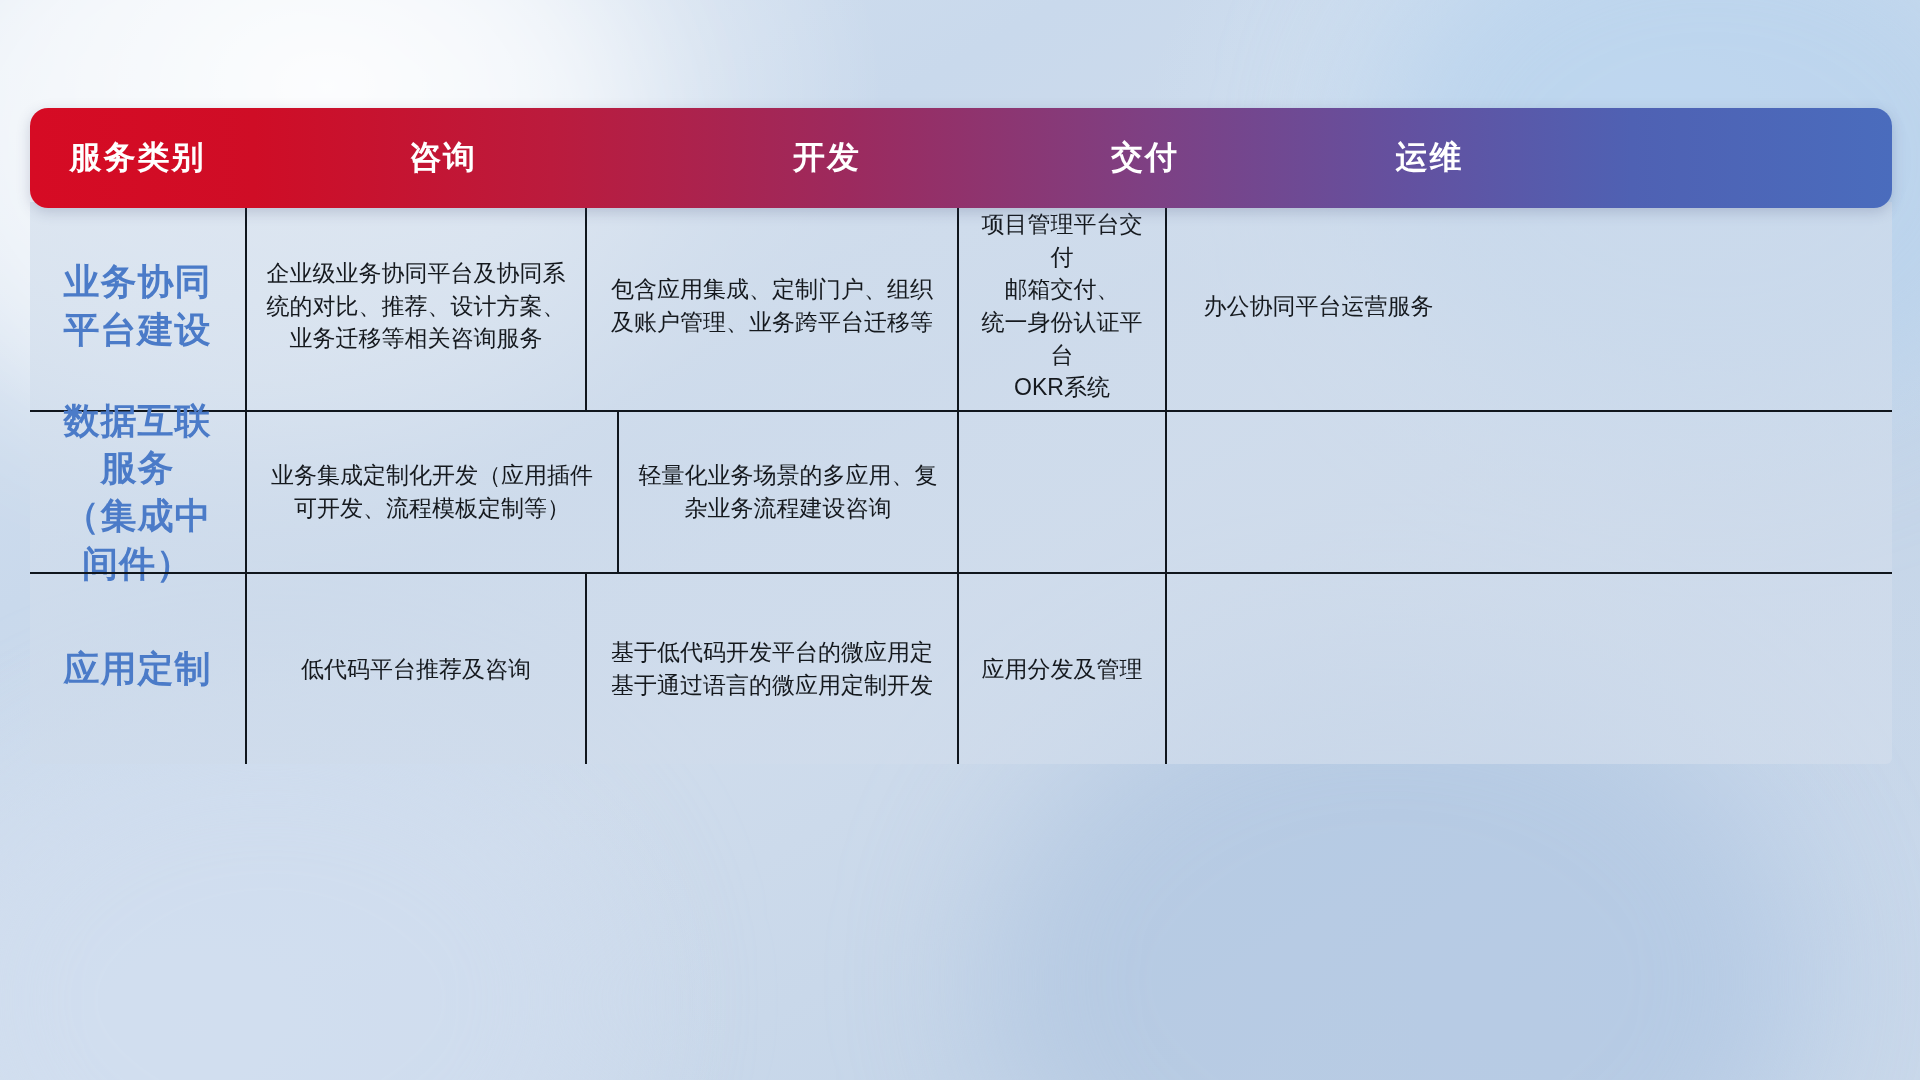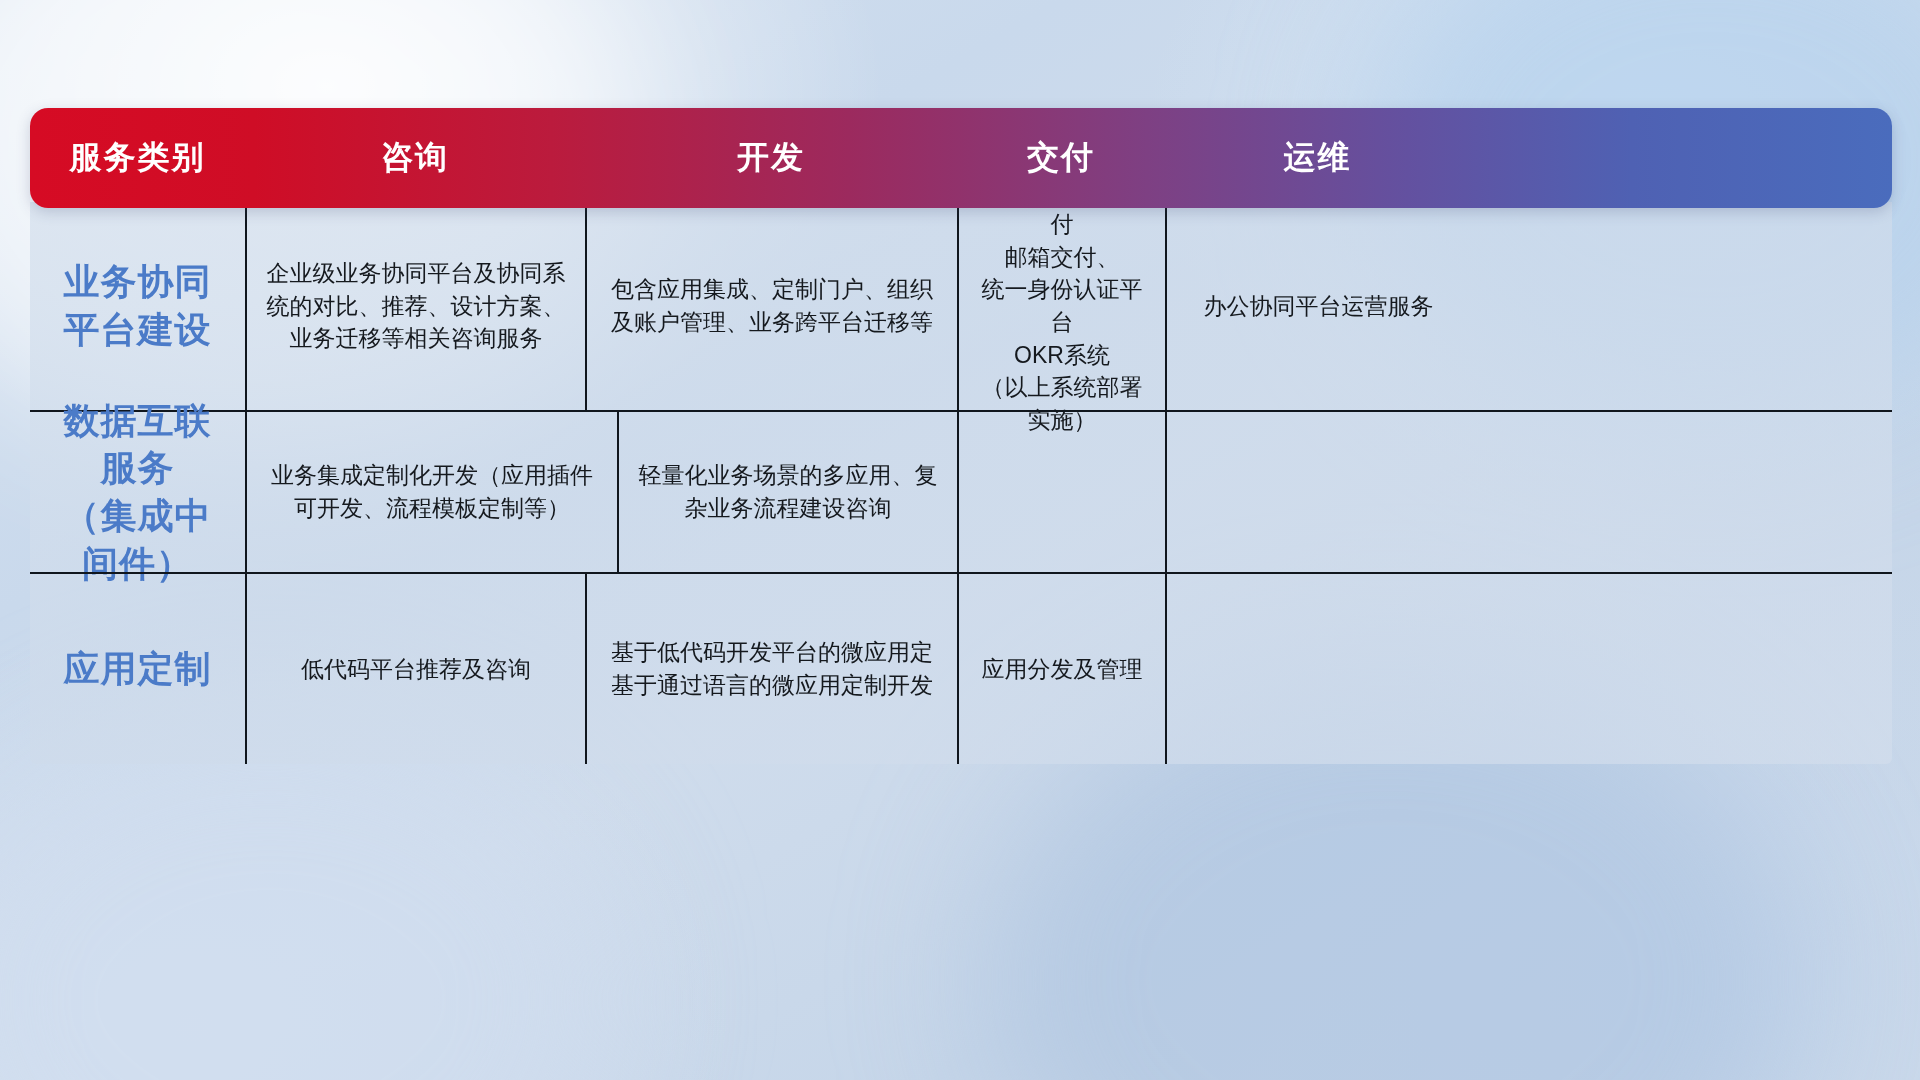--- a/index.html
+++ b/index.html
@@ -29,20 +29,21 @@
     position:absolute;left:30px;top:108px;width:1862px;
   }
   .thead{
     position:relative;display:flex;align-items:center;
     height:100px;border-radius:18px;
     background:linear-gradient(90deg,
         #d60b24 0%, #cf0d26 12%, #bb1b3d 28%, #9c2a5e 44%,
         #7e4083 60%, #6351a0 74%, #4f61b3 86%, #4a6cbd 100%);
     box-shadow:0 4px 14px rgba(60,70,110,.22);
     z-index:3;
+    gap:28px;
   }
   .th{
     color:#ffffff;font-weight:bold;font-size:32px;letter-spacing:2px;
     text-align:center;white-space:nowrap;
   }
   .tbody{
     position:relative;margin-top:-6px;
     background:linear-gradient(160deg, rgba(214,225,238,.78) 0%, rgba(206,219,235,.74) 40%, rgba(210,221,236,.72) 100%);
     border-radius:0 0 6px 6px;
   }
@@ -114,21 +115,20 @@
               <span>包含应用集成、定制门户、组织</span>
               <span>及账户管理、业务跨平台迁移等</span>
             </div>
           </div>
         <div class="cell c3">
             <div class="lines">
               <span>项目管理平台交付</span>
               <span>邮箱交付、</span>
               <span>统一身份认证平台</span>
               <span>OKR系统</span>
-              <span>（以上系统部署实施）</span>
             </div>
           </div>
         <div class="cell c4">
             <div class="lines">
               <span>办公协同平台运营服务</span>
             </div>
           </div>
       </div>
 
       <div class="trow r1">

